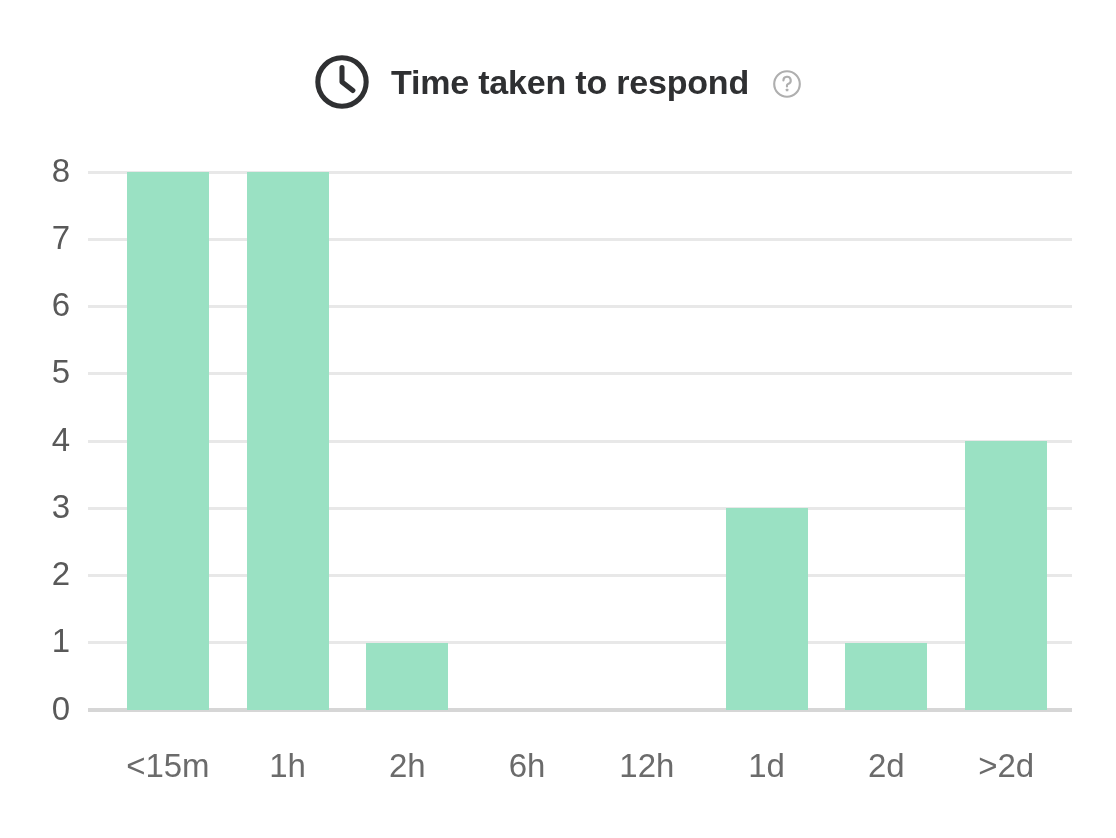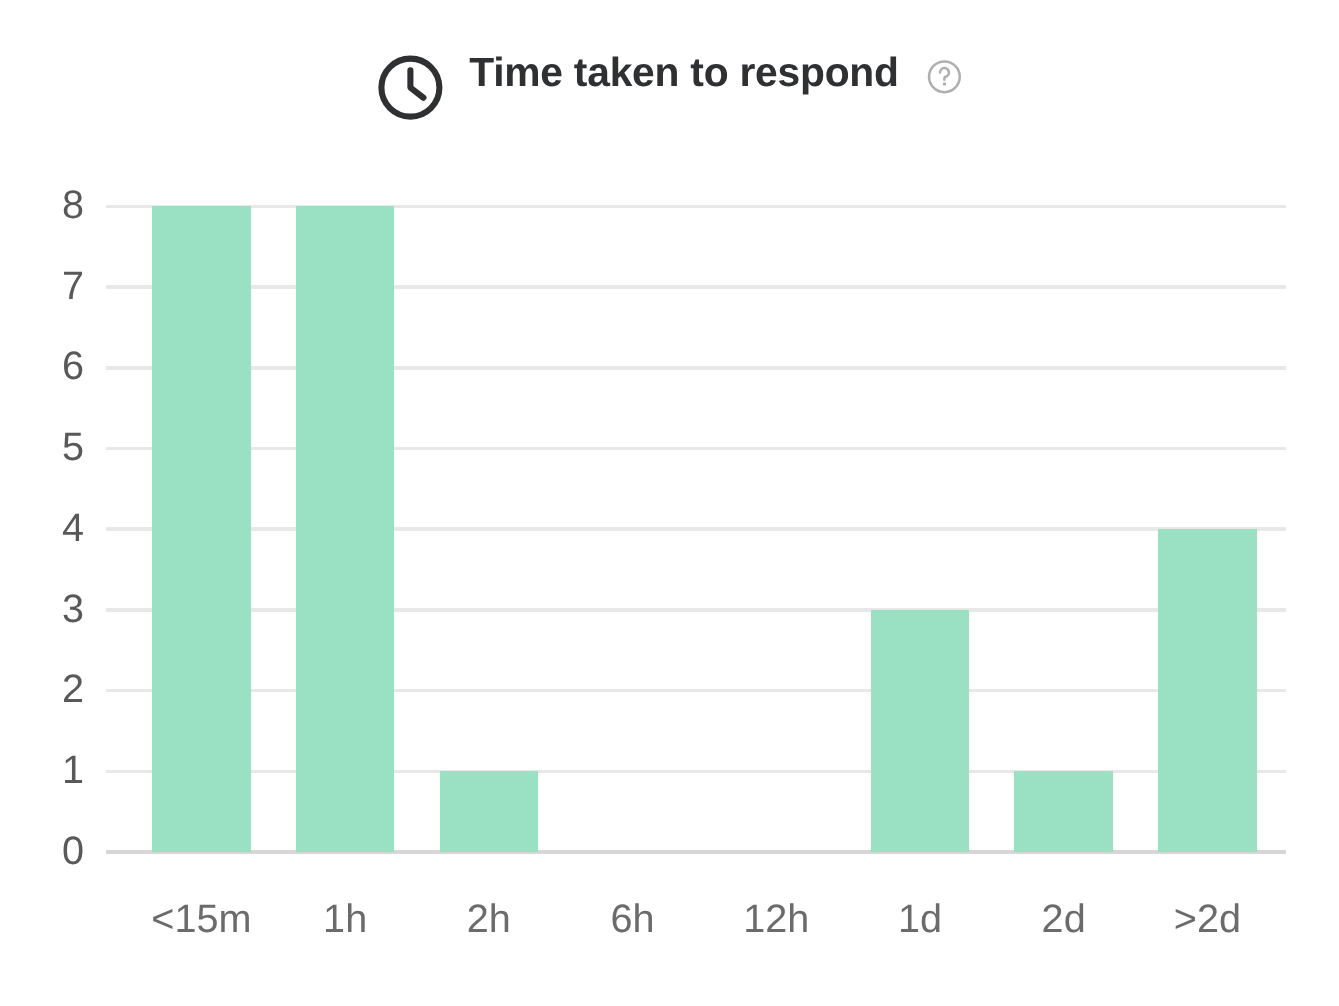--- a/index.html
+++ b/index.html
@@ -24,20 +24,21 @@
   }
 
   
   .chart-header {
     position: absolute;
     left: 0;
     top: 44px;
     width: 1116px;
     height: 76px;
     display: flex;
+    align-items: center;
     justify-content: center;
     gap: 20px;
   }
   .clock-icon {
     width: 58px;
     height: 58px;
     flex: 0 0 auto;
     display: block;
   }
   .chart-title {

